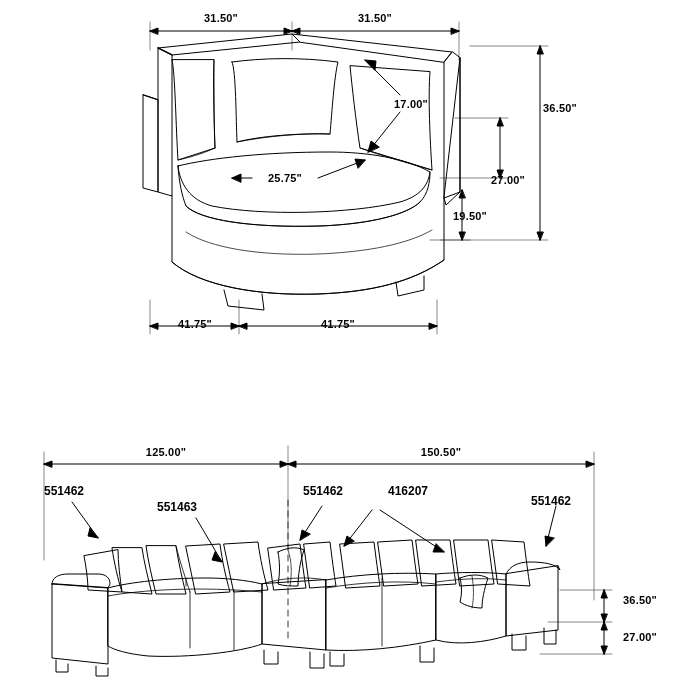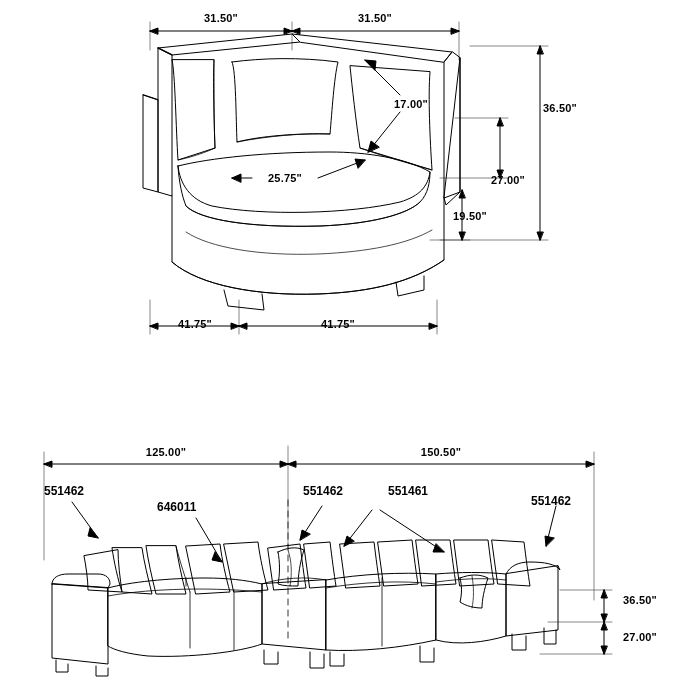--- a/index.html
+++ b/index.html
@@ -268,21 +268,21 @@
   <div class="dim-label center" style="left:166px; top:452px;">125.00"</div>
 
   <div class="dim-label center" style="left:441px; top:452px;">150.50"</div>
 
   <div class="dim-label center" style="left:640px; top:600px;">36.50"</div>
 
   <div class="dim-label center" style="left:640px; top:637px;">27.00"</div>
 
   <div class="sku-label" style="left:44px; top:484px;">551462</div>
 
-  <div class="sku-label" style="left:157px; top:500px;">646011</div>
+  <div class="sku-label" style="left:157px; top:500px;">551463</div>
 
   <div class="sku-label" style="left:303px; top:484px;">551462</div>
 
-  <div class="sku-label" style="left:388px; top:484px;">551461</div>
+  <div class="sku-label" style="left:388px; top:484px;">416207</div>
 
   <div class="sku-label" style="left:531px; top:494px;">551462</div>
 
 </div>
 
 </body></html>

